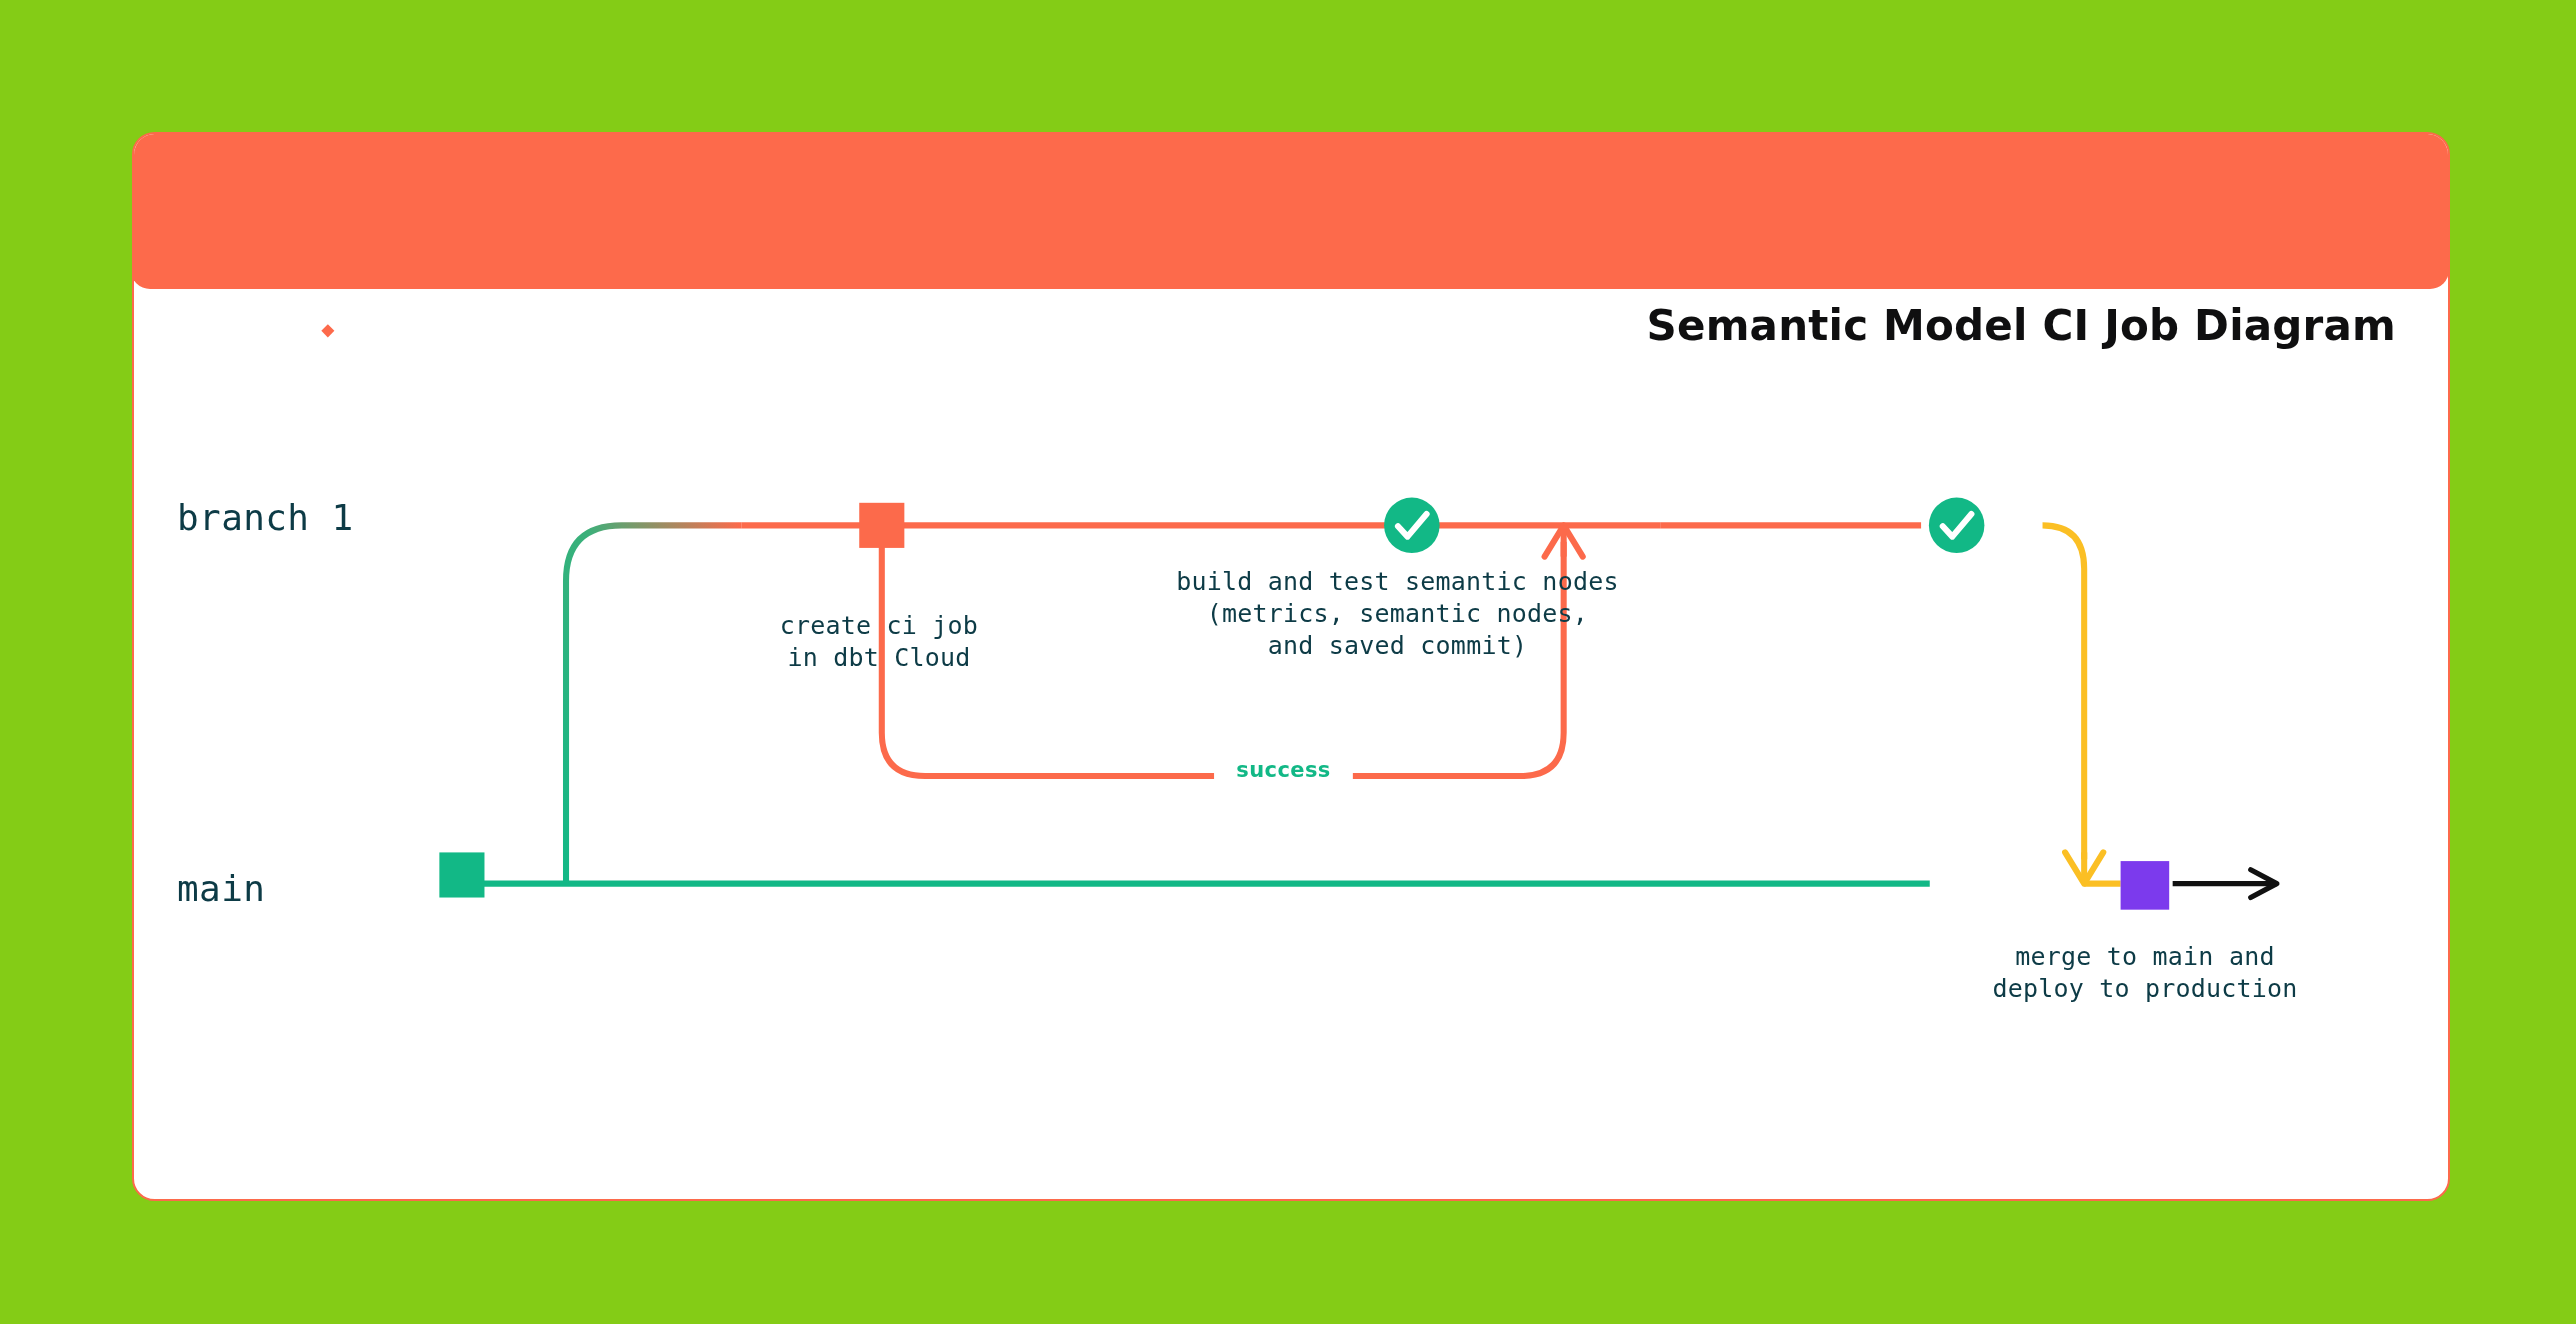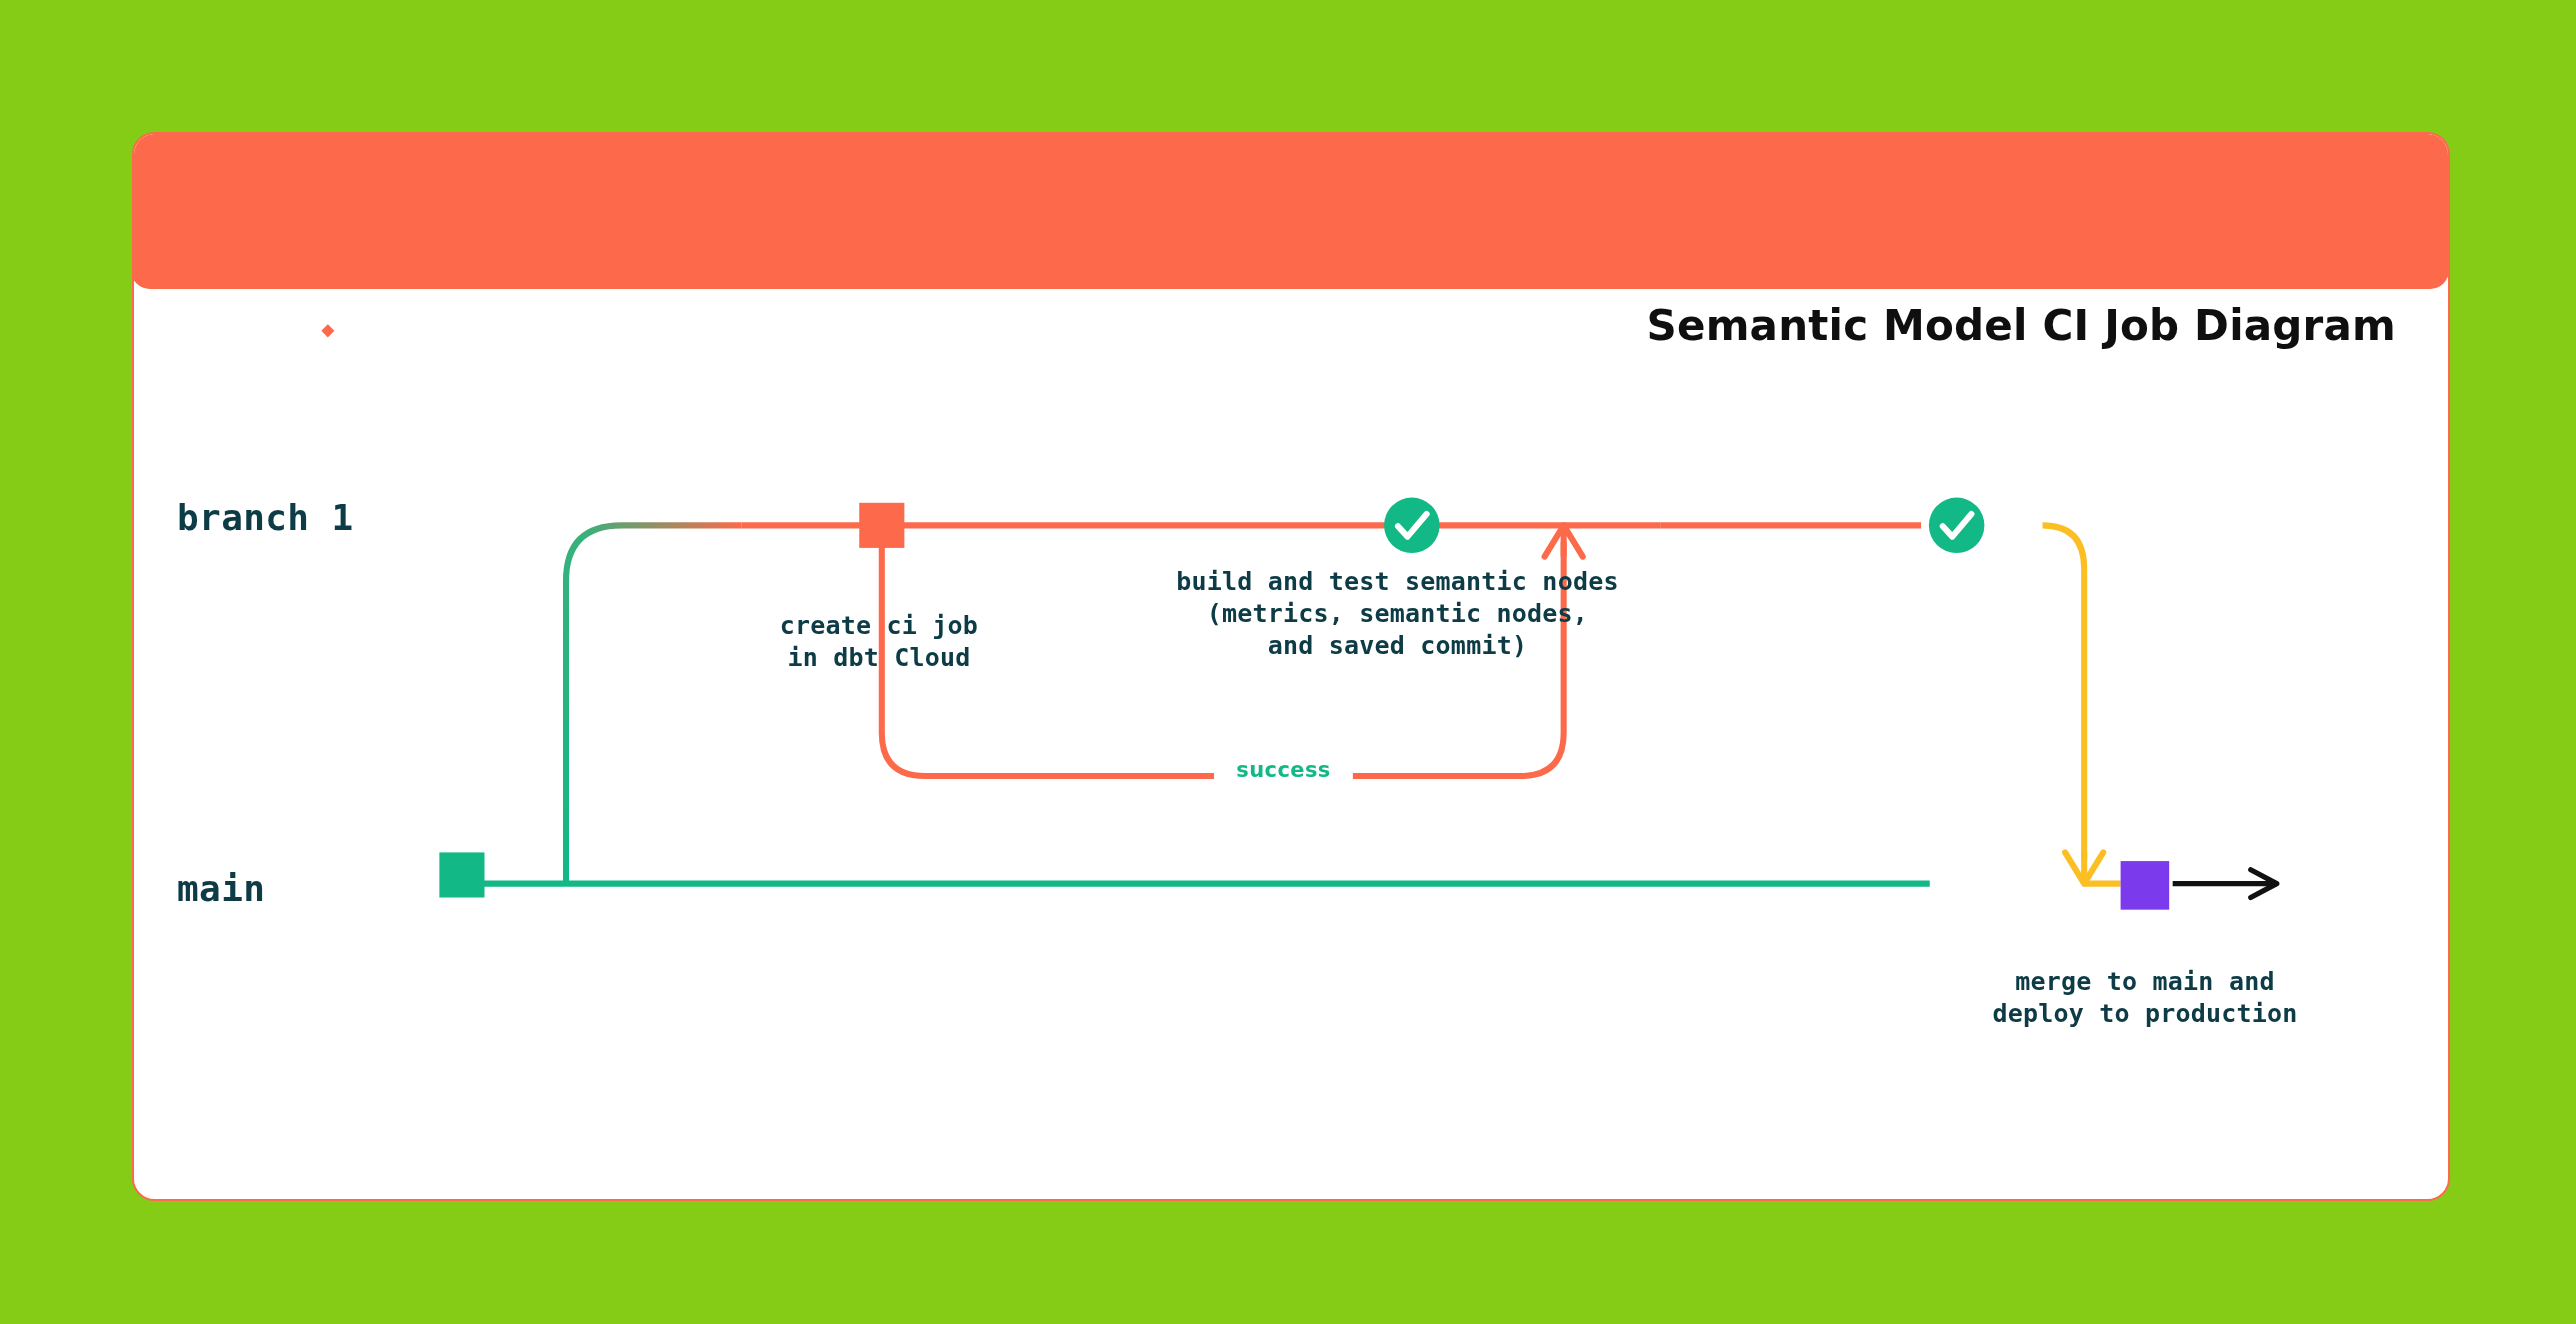--- a/index.html
+++ b/index.html
@@ -72,21 +72,21 @@
     left: 0;
     top: 0;
     width: 2318px;
     height: 1069px;
   }
 
   
   .mono {
     position: absolute;
     font-family: "DejaVu Sans Mono", monospace;
-    font-weight: 700;
+    font-weight: 400;
     color: #0d3b46;
     white-space: pre;
     line-height: 1.28;
   }
 
   .branch-label {
     font-size: 36px;
     letter-spacing: 0.4px;
   }
 
@@ -202,21 +202,21 @@
       <div class="mono branch-label" style="left: 43px; top: 361px;">branch 1</div>
 
       <div class="mono branch-label" style="left: 43px; top: 720px; margin-top: 12px;">main</div>
 
       
       <div class="mono node-label" style="left: 580px; top: 432px; width: 330px; margin-top: 44px;"><span>create ci job</span><br><span>in dbt Cloud</span></div>
 
       <div class="mono node-label" style="left: 925px; top: 432px; width: 677px;"><span>build and test semantic nodes</span><br><span>(metrics, semantic nodes,</span><br><span>and saved commit)</span></div>
 
 
-      <div class="mono node-label" style="left: 1664px; top: 832px; width: 694px;"><span>merge to main and</span><br><span>deploy to production</span></div>
+      <div class="mono node-label" style="left: 1664px; top: 807px; width: 694px;"><span>merge to main and</span><br><span>deploy to production</span></div>
 
       
       <div class="success-label" style="left: 1087px; top: 624px; width: 125px; text-align: center;">success</div>
 
     </div>
   </div>
 </div>
 
 
 </body></html>

